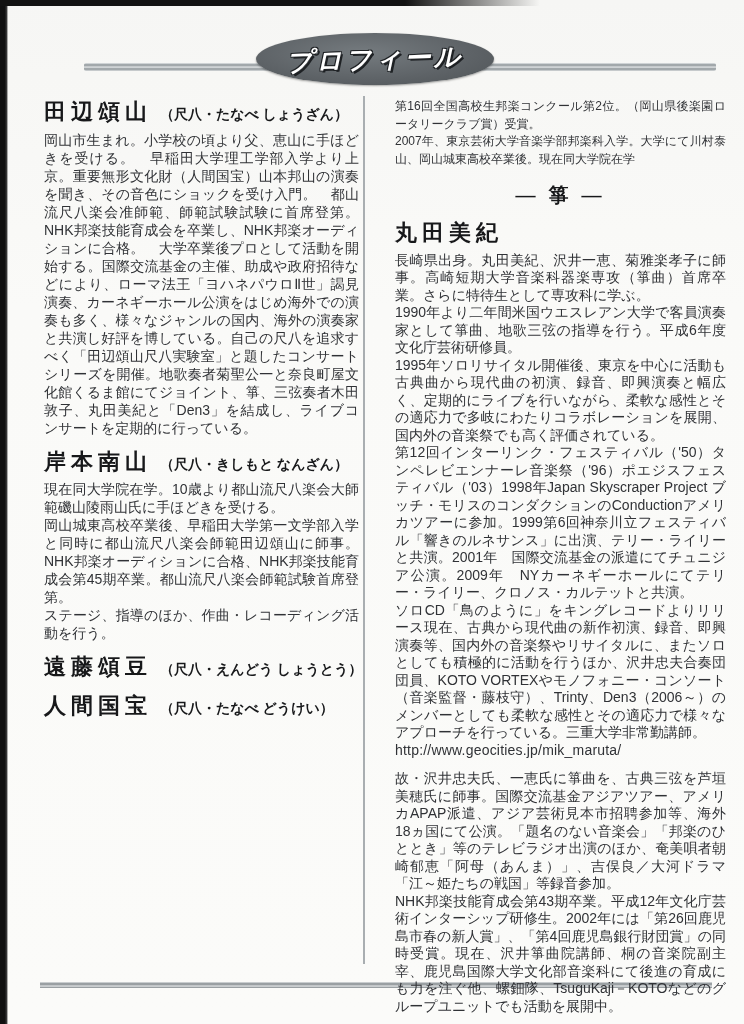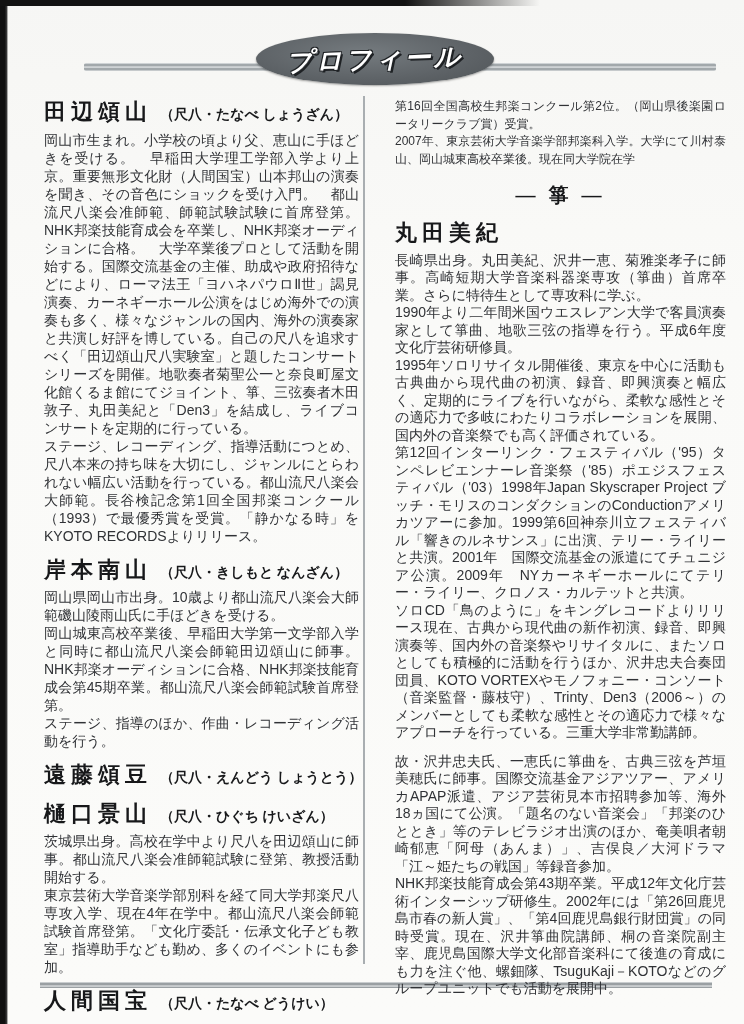--- a/index.html
+++ b/index.html
@@ -96,53 +96,42 @@
 
   <div class="col-left">
 
     <section class="profile">
       <h2>
         <span class="pname">田辺頌山</span>
         <span class="preading">（尺八・たなべ しょうざん）</span>
       </h2>
       <div class="pbody">
         <p>岡山市生まれ。小学校の頃より父、恵山に手ほどきを受ける。　早稲田大学理工学部入学より上京。重要無形文化財（人間国宝）山本邦山の演奏を聞き、その音色にショックを受け入門。　都山流尺八楽会准師範、師範試験試験に首席登第。NHK邦楽技能育成会を卒業し、NHK邦楽オーディションに合格。　大学卒業後プロとして活動を開始する。国際交流基金の主催、助成や政府招待などにより、ローマ法王「ヨハネパウロⅡ世」謁見演奏、カーネギーホール公演をはじめ海外での演奏も多く、様々なジャンルの国内、海外の演奏家と共演し好評を博している。自己の尺八を追求すべく「田辺頌山尺八実験室」と題したコンサートシリーズを開催。地歌奏者菊聖公一と奈良町屋文化館くるま館にてジョイント、箏、三弦奏者木田敦子、丸田美紀と「Den3」を結成し、ライブコンサートを定期的に行っている。</p>
-        <p>ステージ、レコーディング、指導活動につとめ、尺八本来の持ち味を大切にし、ジャンルにとらわれない幅広い活動を行っている。都山流尺八楽会大師範。長谷検記念第1回全国邦楽コンクール（1993）で最優秀賞を受賞。「静かなる時」をKYOTO RECORDSよりリリース。</p>
       </div>
     </section>
 
     <section class="profile">
       <h2>
         <span class="pname">岸本南山</span>
         <span class="preading">（尺八・きしもと なんざん）</span>
       </h2>
       <div class="pbody">
-        <p>岡山県岡山市出身。10歳より都山流尺八楽会大師範磯山陵雨山氏に手ほどきを受ける。</p>
+        <p>現在同大学院在学。10歳より都山流尺八楽会大師範磯山陵雨山氏に手ほどきを受ける。</p>
         <p>岡山城東高校卒業後、早稲田大学第一文学部入学と同時に都山流尺八楽会師範田辺頌山に師事。NHK邦楽オーディションに合格、NHK邦楽技能育成会第45期卒業。都山流尺八楽会師範試験首席登第。</p>
         <p>ステージ、指導のほか、作曲・レコーディング活動を行う。</p>
       </div>
     </section>
 
     <section class="profile">
       <h2>
         <span class="pname">遠藤頌豆</span>
         <span class="preading">（尺八・えんどう しょうとう）</span>
       </h2>
     </section>
 
-    <section class="profile">
-      <h2>
-        <span class="pname">樋口景山</span>
-        <span class="preading">（尺八・ひぐち けいざん）</span>
-      </h2>
-      <div class="pbody">
-        <p>茨城県出身。高校在学中より尺八を田辺頌山に師事。都山流尺八楽会准師範試験に登第、教授活動開始する。</p>
-        <p>東京芸術大学音楽学部別科を経て同大学邦楽尺八専攻入学、現在4年在学中。都山流尺八楽会師範試験首席登第。「文化庁委託・伝承文化子ども教室」指導助手なども勤め、多くのイベントにも参加。</p>
-      </div>
-    </section>
 
     <section class="profile">
       <h2>
         <span class="pname">人間国宝</span>
         <span class="preading">（尺八・たなべ どうけい）</span>
       </h2>
 
     </section>
 
   </div>
@@ -157,22 +146,23 @@
     <h3 class="section-heading">— 箏 —</h3>
 
     <section class="profile">
       <h2>
         <span class="pname">丸田美紀</span>
       </h2>
       <div class="pbody">
         <p>長崎県出身。丸田美紀、沢井一恵、菊雅楽孝子に師事。高崎短期大学音楽科器楽専攻（箏曲）首席卒業。さらに特待生として専攻科に学ぶ。</p>
         <p>1990年より二年間米国ウエスレアン大学で客員演奏家として箏曲、地歌三弦の指導を行う。平成6年度文化庁芸術研修員。</p>
         <p>1995年ソロリサイタル開催後、東京を中心に活動も古典曲から現代曲の初演、録音、即興演奏と幅広く、定期的にライブを行いながら、柔軟な感性とその適応力で多岐にわたりコラボレーションを展開、国内外の音楽祭でも高く評価されている。</p>
-        <p>第12回インターリンク・フェスティバル（'95）タンペレビエンナーレ音楽祭（'85）ポエジスフェスティバル（'03）1998年Japan Skyscraper Project ブッチ・モリスのコンダクションのConductionアメリカツアーに参加。1999第6回神奈川立フェスティバル「響きのルネサンス」に出演、テリー・ライリーと共演。2001年　国際交流基金の派遣にてチュニジア公演。2009年　NYカーネギーホールにてテリー・ライリー、クロノス・カルテットと共演。</p>
+        <p>第12回インターリンク・フェスティバル（'50）タンペレビエンナーレ音楽祭（'96）ポエジスフェスティバル（'03）1998年Japan Skyscraper Project ブッチ・モリスのコンダクションのConductionアメリカツアーに参加。1999第6回神奈川立フェスティバル「響きのルネサンス」に出演、テリー・ライリーと共演。2001年　国際交流基金の派遣にてチュニジア公演。2009年　NYカーネギーホールにてテリー・ライリー、クロノス・カルテットと共演。</p>
         <p>ソロCD「鳥のように」をキングレコードよりリリース現在、古典から現代曲の新作初演、録音、即興演奏等、国内外の音楽祭やリサイタルに、またソロとしても積極的に活動を行うほか、沢井忠夫合奏団団員、KOTO VORTEXやモノフォニー・コンソート（音楽監督・藤枝守）、Trinty、Den3（2006～）のメンバーとしても柔軟な感性とその適応力で様々なアプローチを行っている。三重大学非常勤講師。</p>
+        <p class="url-line">http://www.geocities.jp/mik_maruta/</p>
       </div>
     </section>
 
     <section class="profile">
       <div class="pbody">
         <p>故・沢井忠夫氏、一恵氏に箏曲を、古典三弦を芦垣美穂氏に師事。国際交流基金アジアツアー、アメリカAPAP派遣、アジア芸術見本市招聘参加等、海外18ヵ国にて公演。「題名のない音楽会」「邦楽のひととき」等のテレビラジオ出演のほか、奄美唄者朝崎郁恵「阿母（あんま）」、吉俣良／大河ドラマ「江～姫たちの戦国」等録音参加。</p>
         <p>NHK邦楽技能育成会第43期卒業。平成12年文化庁芸術インターシップ研修生。2002年には「第26回鹿児島市春の新人賞」、「第4回鹿児島銀行財団賞」の同時受賞。現在、沢井箏曲院講師、桐の音楽院副主宰、鹿児島国際大学文化部音楽科にて後進の育成にも力を注ぐ他、螺鈿隊、TsuguKaji－KOTOなどのグループユニットでも活動を展開中。</p>
       </div>
     </section>
 

